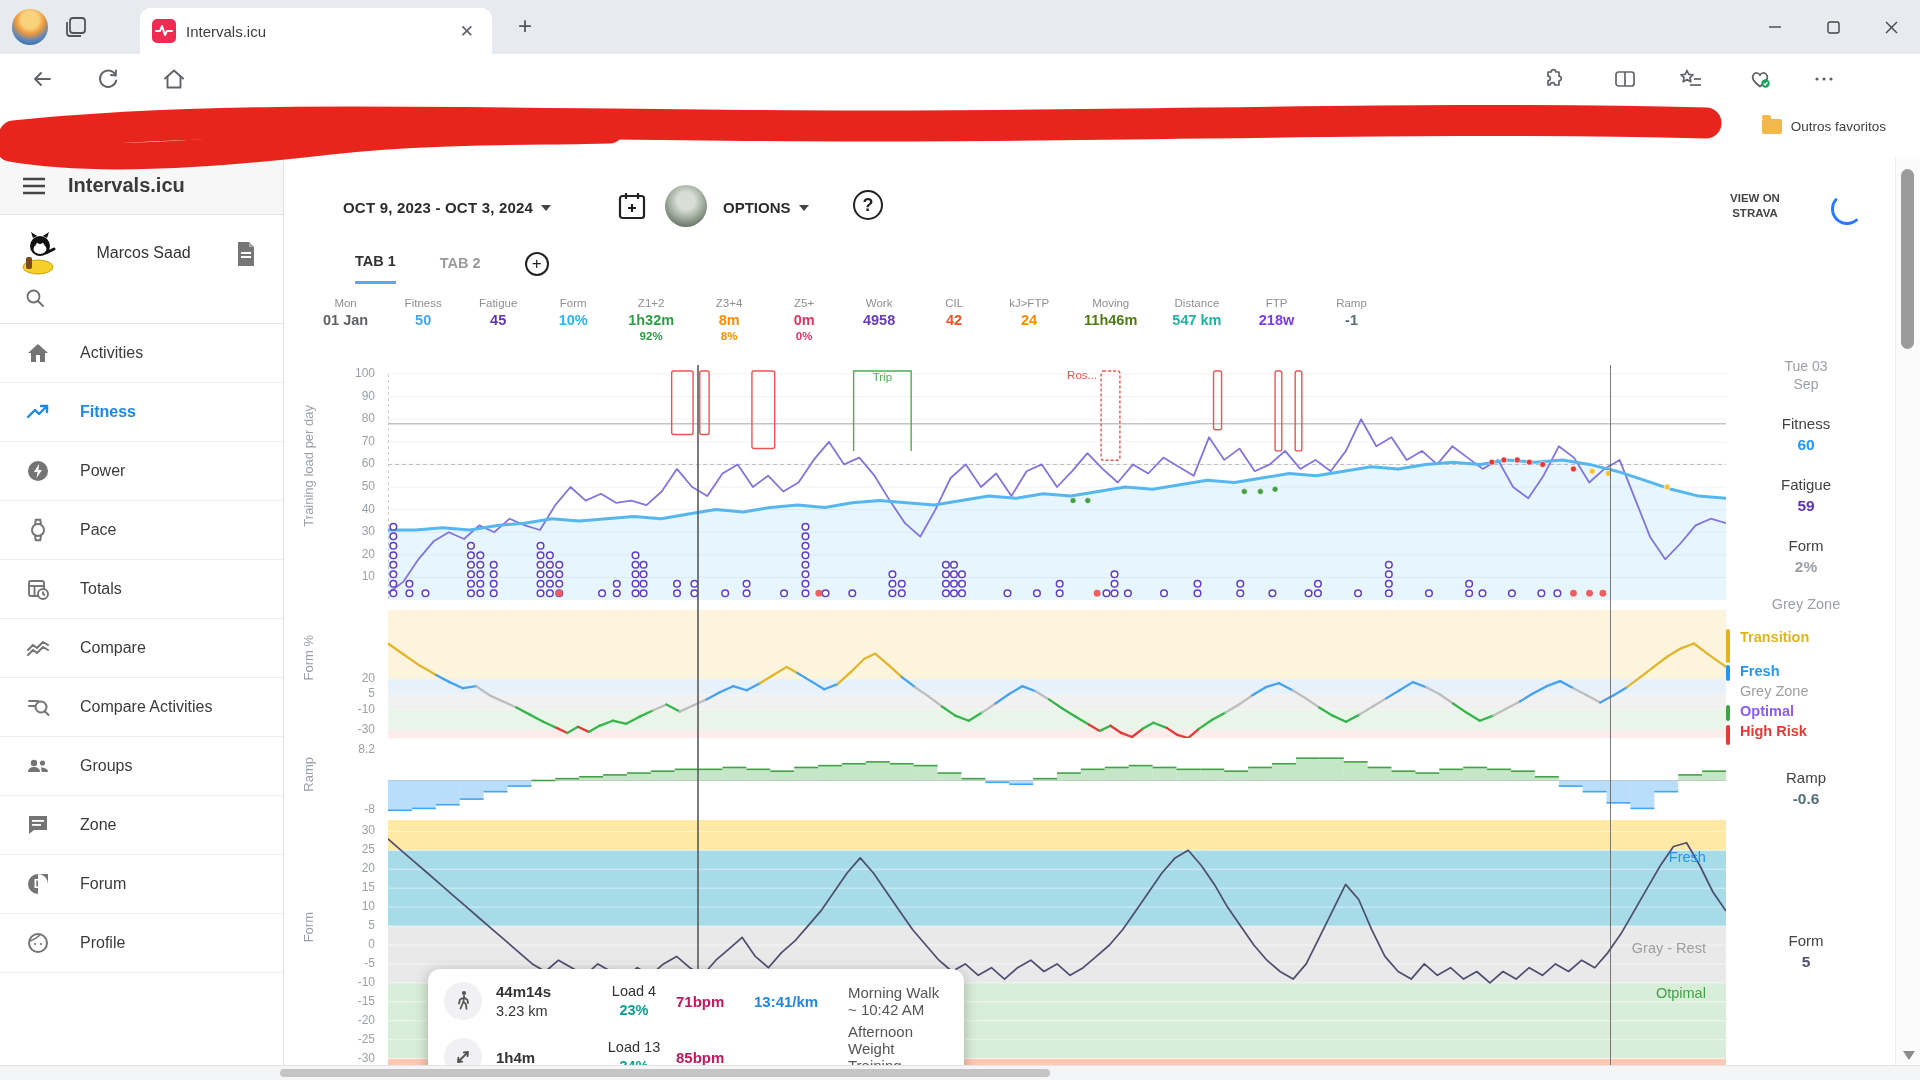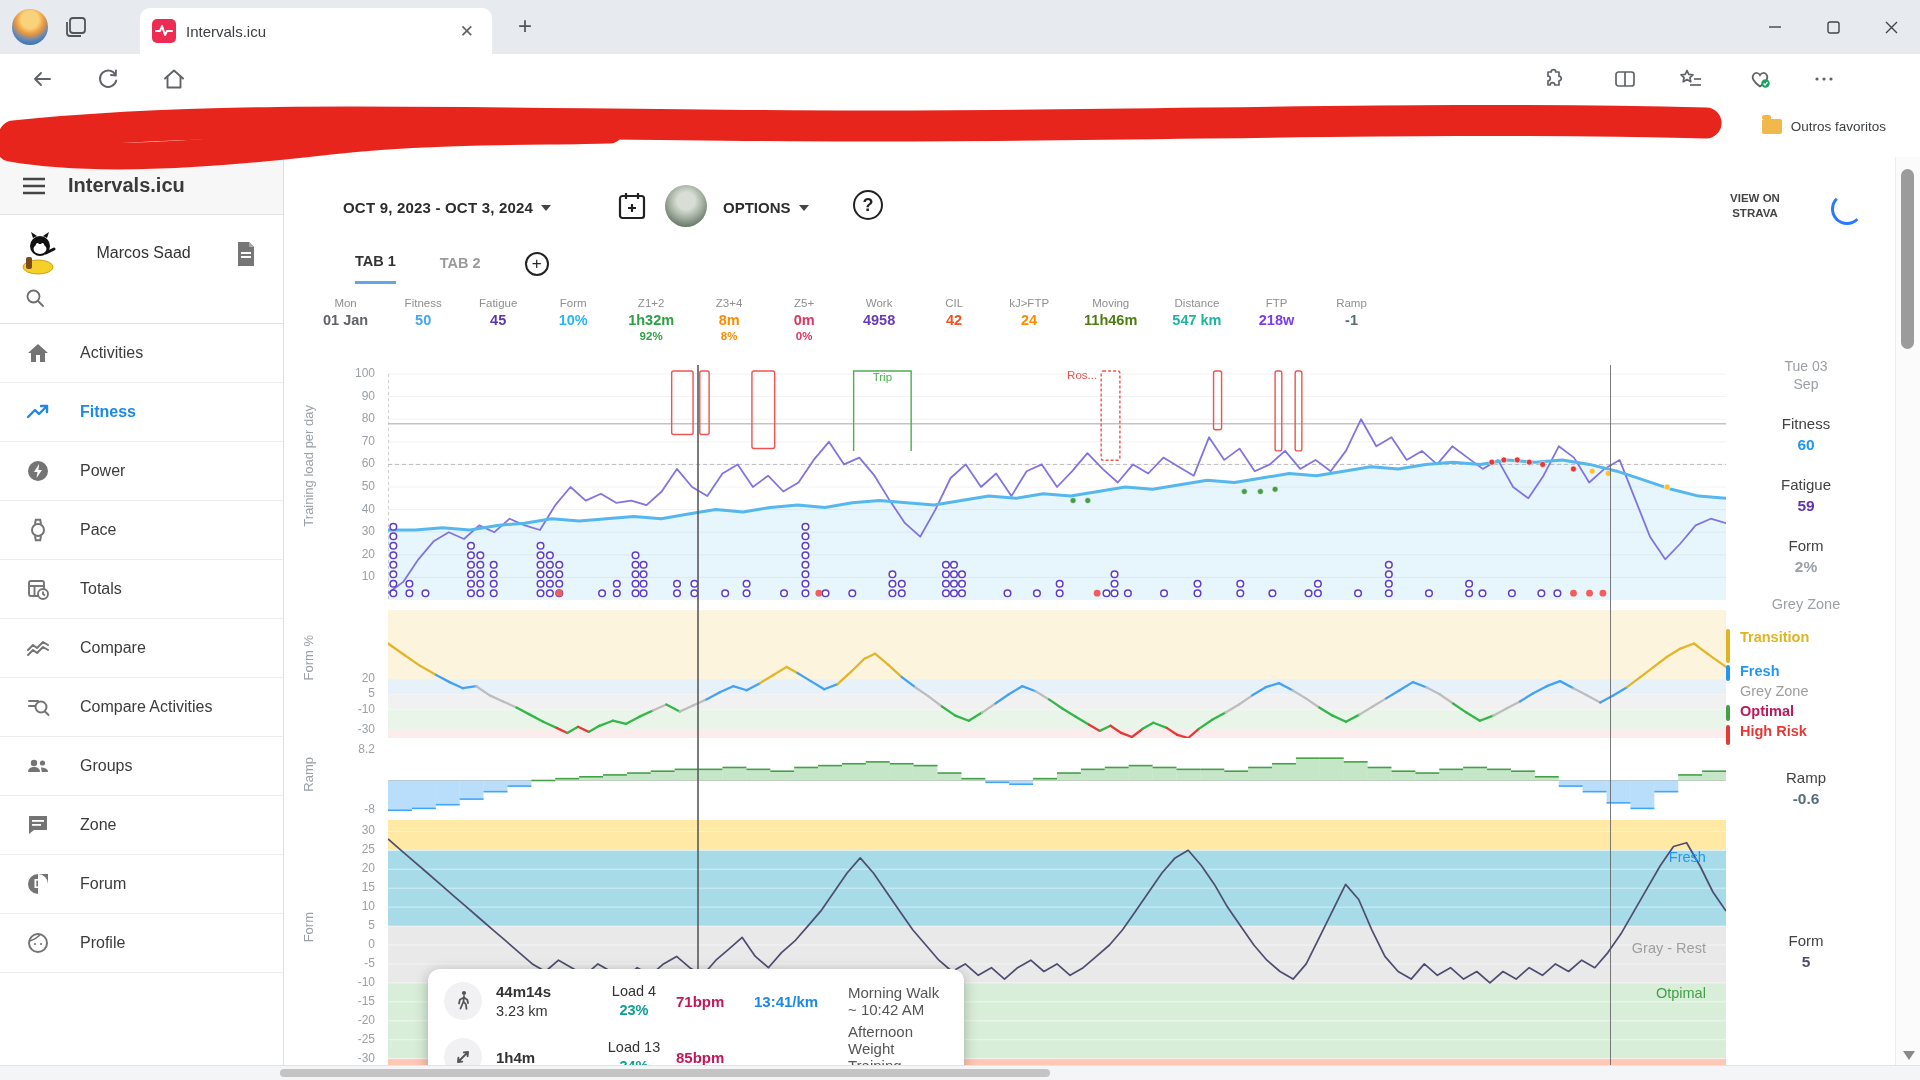--- a/index.html
+++ b/index.html
@@ -922,21 +922,21 @@
     <div class="p-val" style="color: rgb(94, 53, 177);">59</div>
     <div class="p-lbl">Form</div>
     <div class="p-val" style="color: rgb(154, 160, 166);">2%</div>
     <div class="p-zone">Grey Zone</div>
   </div>
 
   <div class="legend">
     <div class="lg-row"><span class="lg-bar" style="top: 0px; height: 34px; background: rgb(224, 180, 33);"></span><span style="color: rgb(224, 180, 33);">Transition</span></div>
     <div class="lg-row" style="margin-top:18px"><span class="lg-bar" style="top: 2px; height: 16px; background: rgb(33, 150, 243);"></span><span style="color: rgb(33, 150, 243);">Fresh</span></div>
     <div class="lg-row" style="font-weight:normal"><span style="color: rgb(158, 158, 158);">Grey Zone</span></div>
-    <div class="lg-row"><span class="lg-bar" style="top: 2px; height: 16px; background: rgb(67, 160, 71);"></span><span style="color: #be185d; margin-top: 12px;">Optimal</span></div>
+    <div class="lg-row"><span class="lg-bar" style="top: 2px; height: 16px; background: rgb(67, 160, 71);"></span><span style="color: #8b5cf6; margin-top: 12px;">Optimal</span></div>
     <div class="lg-row"><span class="lg-bar" style="top: 2px; height: 20px; background: rgb(229, 57, 53);"></span><span style="color: rgb(229, 57, 53);">High Risk</span></div>
   </div>
 
   <div id="panel2" style="position:absolute;left:1443px;top:612px;width:160px;text-align:center">
     <div class="p-lbl" style="margin-top:0">Ramp</div>
     <div class="p-val" style="color: rgb(84, 110, 122);">-0.6</div>
   </div>
   <div id="panel3" style="position:absolute;left:1443px;top:775px;width:160px;text-align:center">
     <div class="p-lbl" style="margin-top:0">Form</div>
     <div class="p-val" style="color: rgb(77, 77, 112);">5</div>

